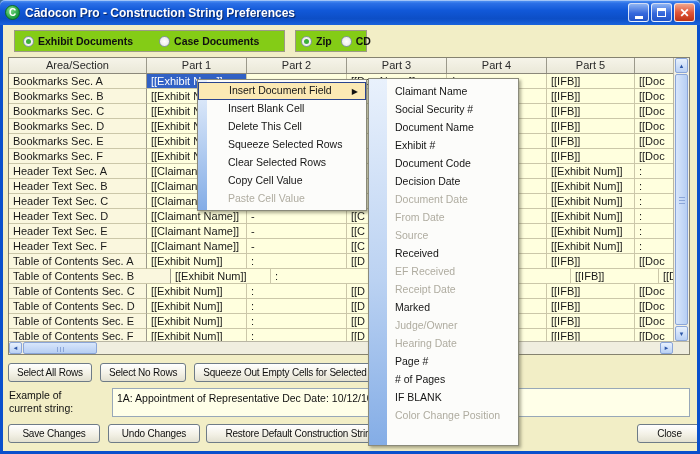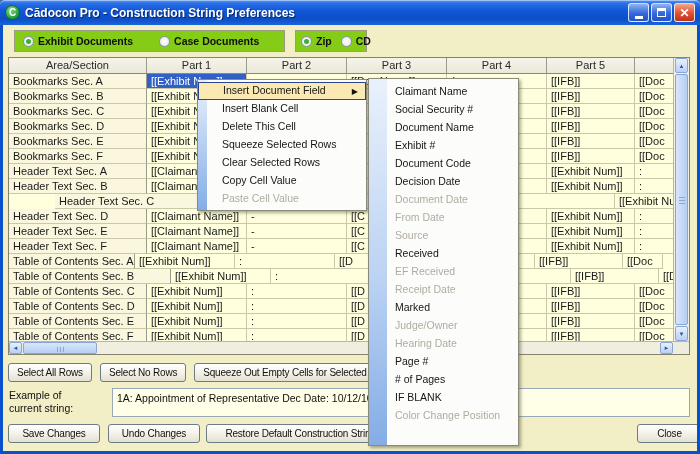--- a/index.html
+++ b/index.html
@@ -79,21 +79,21 @@
   .ex-box{position:absolute;left:109px;top:363px;width:578px;height:29px;background:#FFFFE8;border:1px solid #98A8B8;
     font-size:10.5px;line-height:13px;padding:3px 4px;color:#101010;white-space:nowrap;overflow:hidden;}
 
   
   .menu{position:absolute;left:194px;top:54px;width:170px;z-index:40;background:#FCFCFA;border:1px solid #8A8A7A;
     box-shadow:2px 2px 3px rgba(70,70,50,.45);padding:2px 0;}
   .menu .gutter{position:absolute;left:0;top:0;bottom:0;width:9px;background:linear-gradient(180deg,#E9F1FC,#84ADE6);}
   .submenu{position:absolute;left:365px;top:53px;width:151px;height:368px;z-index:50;background:#FCFCFA;border:1px solid #8A8A7A;
     box-shadow:2px 2px 3px rgba(70,70,50,.45);padding:4px 0;}
   .submenu .gutter{position:absolute;left:0;top:0;bottom:0;width:18px;background:linear-gradient(180deg,#E9F1FC 0%,#BBD2F2 55%,#84ADE6 100%);}
-  .mi{position:relative;height:18px;line-height:17px;font-size:10.5px;padding-left:24px;color:#151515;white-space:nowrap;}
+  .mi{position:relative;height:18px;line-height:17px;font-size:10.5px;padding-left:30px;color:#151515;white-space:nowrap;}
   .submenu .mi{padding-left:26px;}
   .mi.dis{color:#AFACA0;}
   .mi.hl{background:#FBE9B4;border:1px solid #2A448E;line-height:15px;}
   .mi .arrow{position:absolute;right:7px;top:1px;font-size:8px;color:#111;}
 </style>
 </head>
 <body>
 
 <div class="window">
   <div class="titlebar">
@@ -211,21 +211,21 @@
             <div class="grow">
               <span class="gc area" style="width: 138px;">Header Text Sec. B</span>
               <span class="gc" style="width: 100px;">[[Claimant Name]]</span>
               <span class="gc" style="width: 100px;"></span>
               <span class="gc" style="width: 100px;"></span>
               <span class="gc" style="width: 100px;"></span>
               <span class="gc" style="width: 88px;">[[Exhibit Num]]</span>
               <span class="gc" style="width: 40px;">:</span>
             </div>
             <div class="grow">
-              <span class="gc area" style="width: 160px; margin-left: 46px;">Header Text Sec. C</span>
+              <span class="gc area" style="width: 138px;">Header Text Sec. C</span>
               <span class="gc" style="width: 100px;">[[Claimant Name]]</span>
               <span class="gc" style="width: 100px;"></span>
               <span class="gc" style="width: 100px;"></span>
               <span class="gc" style="width: 100px;"></span>
               <span class="gc" style="width: 88px;">[[Exhibit Num]]</span>
               <span class="gc" style="width: 40px;">:</span>
             </div>
             <div class="grow">
               <span class="gc area" style="width: 138px;">Header Text Sec. D</span>
               <span class="gc" style="width: 100px;">[[Claimant Name]]</span>
@@ -247,21 +247,21 @@
             <div class="grow">
               <span class="gc area" style="width: 138px;">Header Text Sec. F</span>
               <span class="gc" style="width: 100px;">[[Claimant Name]]</span>
               <span class="gc" style="width: 100px;">-</span>
               <span class="gc" style="width: 100px;">[[C</span>
               <span class="gc" style="width: 100px;"></span>
               <span class="gc" style="width: 88px;">[[Exhibit Num]]</span>
               <span class="gc" style="width: 40px;">:</span>
             </div>
             <div class="grow">
-              <span class="gc area" style="width: 126px;">Table of Contents Sec. A</span>
+              <span class="gc area" style="width: 138px;">Table of Contents Sec. A</span>
               <span class="gc" style="width: 100px;">[[Exhibit Num]]</span>
               <span class="gc" style="width: 100px;">:</span>
               <span class="gc" style="width: 100px;">[[D</span>
               <span class="gc" style="width: 100px;"></span>
               <span class="gc" style="width: 88px;">[[IFB]]</span>
               <span class="gc" style="width: 40px;">[[Doc</span>
             </div>
             <div class="grow">
               <span class="gc area" style="width: 162px;">Table of Contents Sec. B</span>
               <span class="gc" style="width: 100px;">[[Exhibit Num]]</span>

